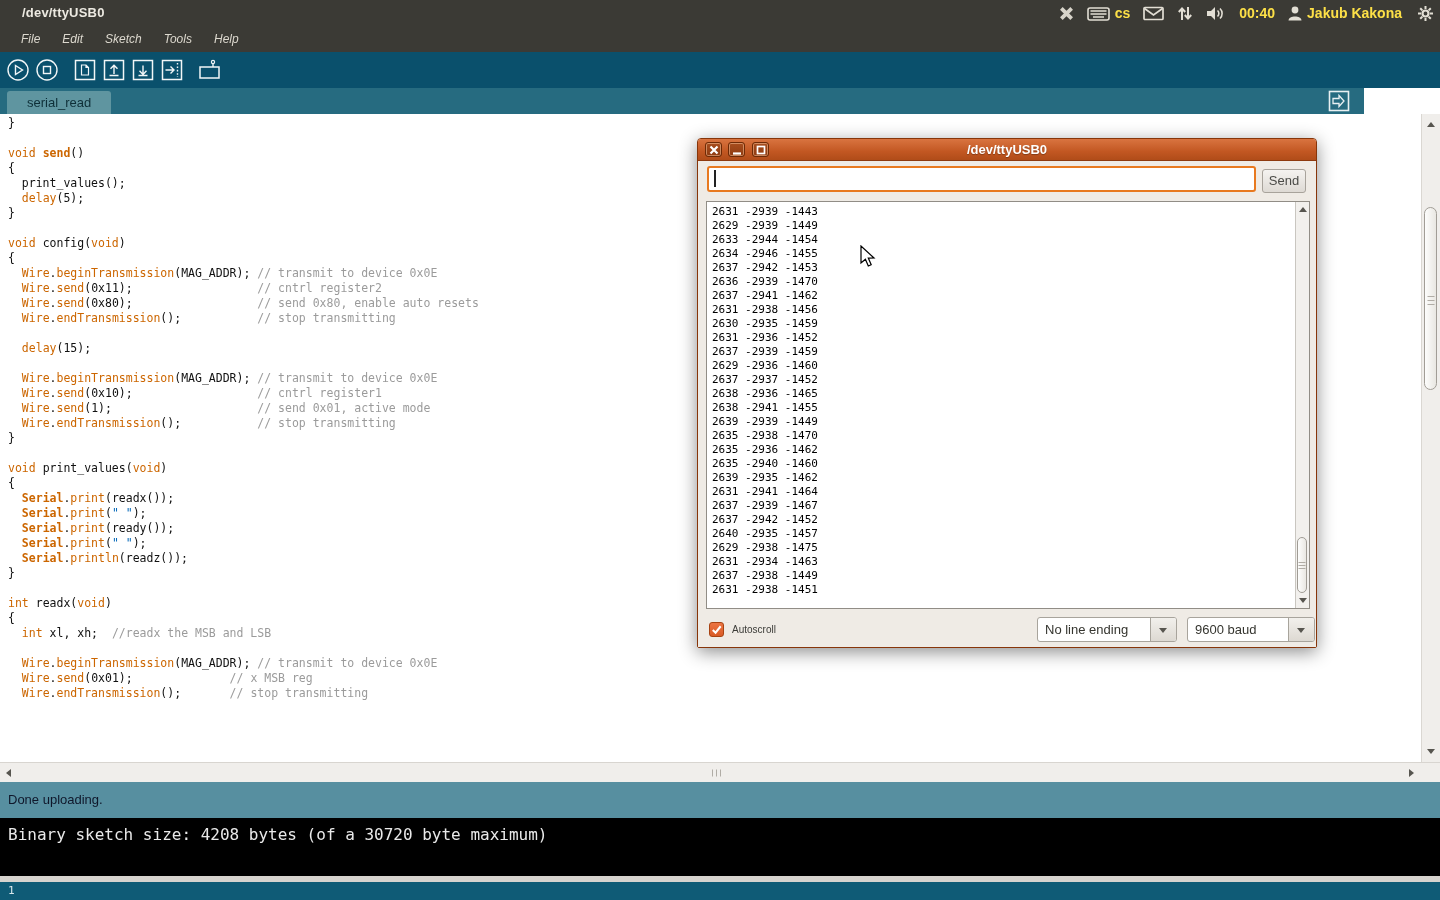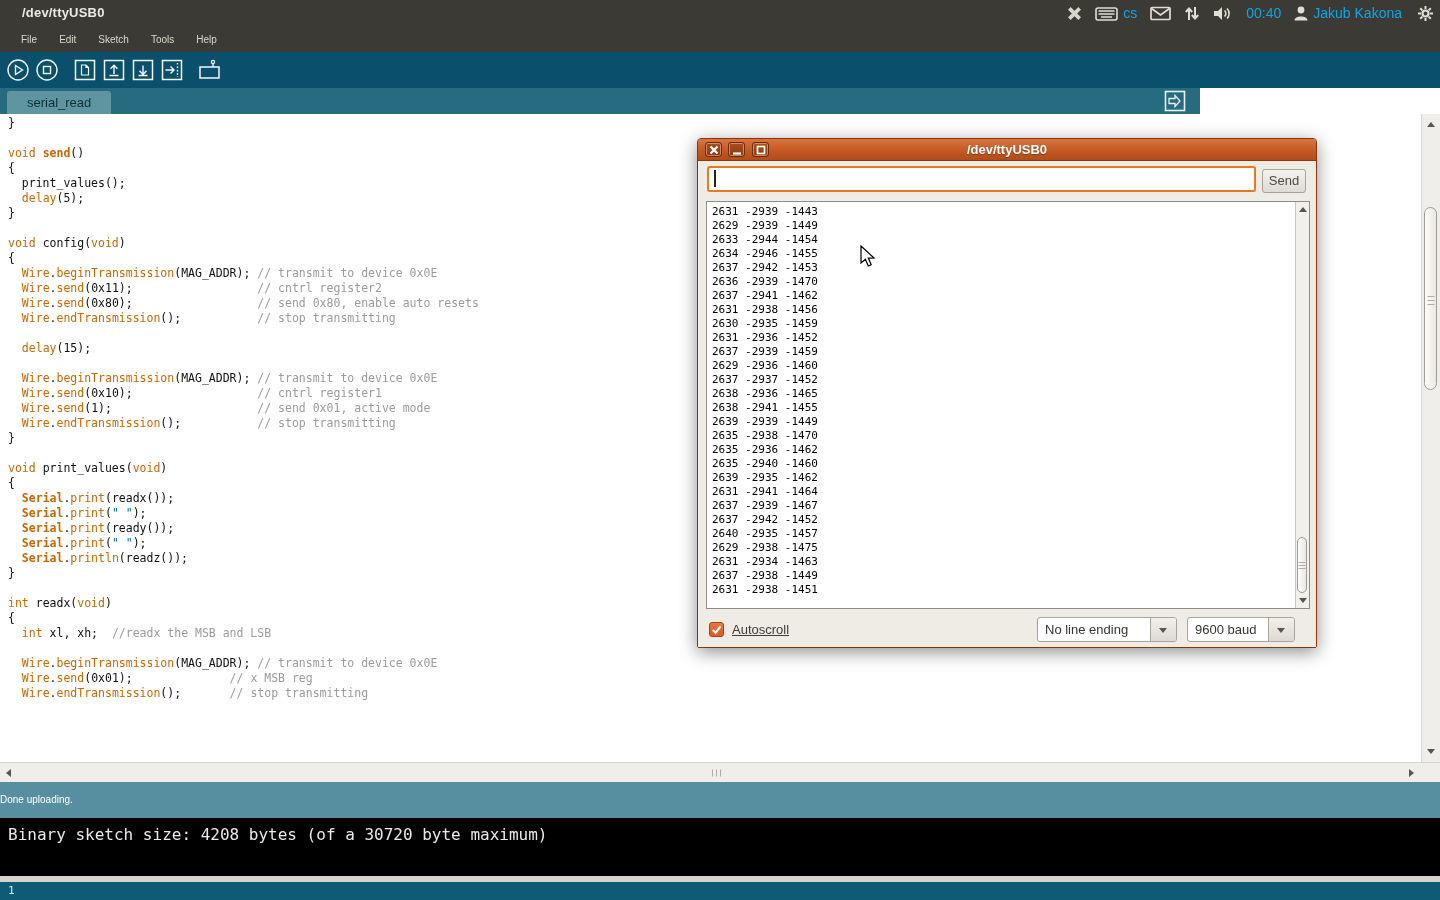--- a/index.html
+++ b/index.html
@@ -2,35 +2,35 @@
 <html><head>
 <meta charset="utf-8">
 <style>
   * { box-sizing: border-box; margin: 0; padding: 0; }
   html,body { width:1440px; height:900px; overflow:hidden; }
   body { position:relative; background:#fff; font-family:"Liberation Sans", sans-serif; }
 
   
   #titlebar { position:absolute; left:0; top:0; width:1440px; height:26px; background:#3B3A35; color:#EDEAE2; }
   .win-title { position:absolute; left:22px; top:5px; font-size:13px; font-weight:bold; letter-spacing:.2px; }
-  #tray { position:absolute; right:6px; top:0; height:26px; display:flex; align-items:center; gap:13px; color:#0ea5e9; font-size:14px; }
+  #tray { position:absolute; right:6px; top:0; height:26px; display:flex; align-items:center; gap:13px; color:#fde047; font-size:14px;font-weight:bold; }
   #tray svg { display:block; }
   .tray-group { display:flex; align-items:center; gap:5px; }
 
   
   #menubar { position:absolute; left:0; top:26px; width:1440px; height:26px; background:#3B3A35; display:flex; align-items:center; padding-left:10px; }
-  .menu-item { color:#DCD8CE; font-size:10px; padding:4px 11px; cursor:default; }
+  .menu-item { color:#DCD8CE; font-size:12px; padding:4px 11px; cursor:default;font-style:italic; }
 
   
   #toolbar { position:absolute; left:0; top:52px; width:1440px; height:36px; background:#0A506C; display:flex; align-items:center; padding-left:5px; gap:3px; }
   .tbtn { width:26px; height:26px; display:flex; align-items:center; justify-content:center; }
   .tbtn.gap { margin-left:9px; }
 
   
-  #tabbar { position:absolute; left:0; top:88px; width:1200px; height:26px; background:#266B80; }
+  #tabbar { position:absolute; left:0; top:88px; width:1364px; height:26px; background:#266B80; }
   .tab-active { position:absolute; left:7px; top:3px; height:23px; background:#5F95A0; border-radius:3px 3px 0 0; padding:0 20px; color:#0E2F38; font-size:13px; line-height:23px; }
   .tab-menu { position:absolute; right:14px; top:2px; width:22px; height:22px; }
 
   
   #editor { position:absolute; left:0; top:114px; width:1421px; height:648px; background:#FFFFFF; overflow:hidden; padding:2px 0 0 8px;
             font-family:"DejaVu Sans Mono", monospace; font-size:11.5px; line-height:15px; }
   .code-line { height:15px; white-space:pre; }
   .sp { color:#111111; }
   .sk { color:#CC6600;text-align:center; }
   .sb { color:#CC6600; font-weight:bold; }
@@ -44,21 +44,21 @@
   .arr-down  { border-left:4px solid transparent; border-right:4px solid transparent; border-top:5px solid #57554F; }
   .arr-left  { border-top:4px solid transparent; border-bottom:4px solid transparent; border-right:5px solid #57554F; }
   .arr-right { border-top:4px solid transparent; border-bottom:4px solid transparent; border-left:5px solid #57554F; }
   .vthumb { position:absolute; left:2px; width:13px; border-radius:7px; background:linear-gradient(90deg,#FDFDFC,#E9E7E2); border:1px solid #A19D96; }
   .grip-h { position:absolute; left:50%; transform:translateX(-50%); width:7px; height:1px; background:#B0ACA5; }
   .grip-v { position:absolute; top:50%; transform:translateY(-50%); width:1px; height:7px; background:#B0ACA5; }
 
   #hscroll { position:absolute; left:0; top:762px; width:1440px; height:20px; background:#F0EEEB; border-top:1px solid #D8D5D0; }
 
   
-  #statusbar { position:absolute; left:0; top:782px; width:1440px; height:36px; background:#578FA0; color:#ffffff; font-size:10px; line-height:36px; padding-left:0; }
+  #statusbar { position:absolute; left:0; top:782px; width:1440px; height:36px; background:#578FA0; color:#0f172a; font-size:13px; line-height:36px; padding-left:8px; }
   #console { position:absolute; left:0; top:818px; width:1440px; height:58px; background:#000000; color:#E9E9E9; font-family:"DejaVu Sans Mono", monospace; font-size:16px; padding:7px 0 0 8px; }
   #console-gap { position:absolute; left:0; top:876px; width:1440px; height:6px; background:#D6D3CE; }
   #footer { position:absolute; left:0; top:882px; width:1440px; height:18px; background:#0F5B76; color:#D8E6EB; font-family:"DejaVu Sans Mono", monospace; font-size:11px; line-height:18px; padding-left:8px; }
 
   
   #serial-window { position:absolute; left:697px; top:138px; width:620px; height:510px; border:1px solid #873509; border-radius:4px 4px 2px 2px;
                    box-shadow:0 4px 18px rgba(0,0,0,.45); background:#EFEBE5; z-index:10; }
   .sm-titlebar { position:absolute; left:0; top:0; width:100%; height:22px; border-radius:3px 3px 0 0;
                  background:linear-gradient(#D97440,#C25722 60%,#B04C19); border-bottom:1px solid #8E3A0E; }
   .sm-title { position:absolute; left:0; width:100%; top:3px; text-align:center; color:#FFFFFF; font-size:13px; font-weight:bold; text-shadow:0 1px 1px rgba(0,0,0,.3); }
@@ -73,27 +73,27 @@
               border:1px solid #A8A39B; border-radius:3px; font-size:13px; color:#4B4B47; text-align:center; line-height:22px; }
 
   #sm-data { position:absolute; left:8px; top:40px; width:604px; height:408px; background:#FFFFFF; border:1px solid #918D86; display:flex; }
   .sm-rows { flex:1; overflow:hidden; font-family:"DejaVu Sans Mono", monospace; font-size:11px; line-height:14px; color:#000; padding:3px 0 0 5px; white-space:pre; }
   .sm-scroll { width:14px; position:relative; border-left:1px solid #C9C6C0; background:#F2F0ED; }
   .sm-thumb { position:absolute; left:1px; bottom:15px; width:10px; height:56px; border-radius:5px; background:linear-gradient(90deg,#FDFDFC,#E9E7E2); border:1px solid #A09C95; }
 
   .sm-controls { position:absolute; left:0; top:456px; width:100%; height:26px; }
   #autoscroll-box { position:absolute; left:11px; top:5px; width:15px; height:15px; border-radius:3px; border:1px solid #A84312;
                     background:linear-gradient(#EC7442,#D95B26); display:flex; align-items:center; justify-content:center; }
-  .autoscroll-label { position:absolute; left:34px; top:0; font-size:13px; color:#3C3C38; line-height:26px;text-decoration:underline; }
+  .autoscroll-label { position:absolute; left:34px; top:0; font-size:10px; color:#3C3C38; line-height:26px; }
   .combo { position:absolute; top:0; height:25px; border:1px solid #A8A49C; border-radius:3px; background:#FFF; display:flex; overflow:hidden; }
   .combo-text { flex:1; font-size:13px; line-height:23px; padding-left:7px; color:#35352F; white-space:nowrap; }
   .combo-arrow { width:26px; border-left:1px solid #A8A49C; background:linear-gradient(#F2F0EC,#DDD9D2); position:relative; }
   .combo-arrow .arr-down { left:8px; top:10px; }
   #combo-line-ending { left:339px; width:140px; }
-  #combo-baud { left:489px; width:108px; }
+  #combo-baud { left:489px; width:128px; }
 
   
   #cursor { position:absolute; left:860px; top:245px; z-index:30; }
 </style>
 </head>
 <body>
 
 <div id="titlebar">
   <span class="win-title">/dev/ttyUSB0</span>
   <div id="tray">

